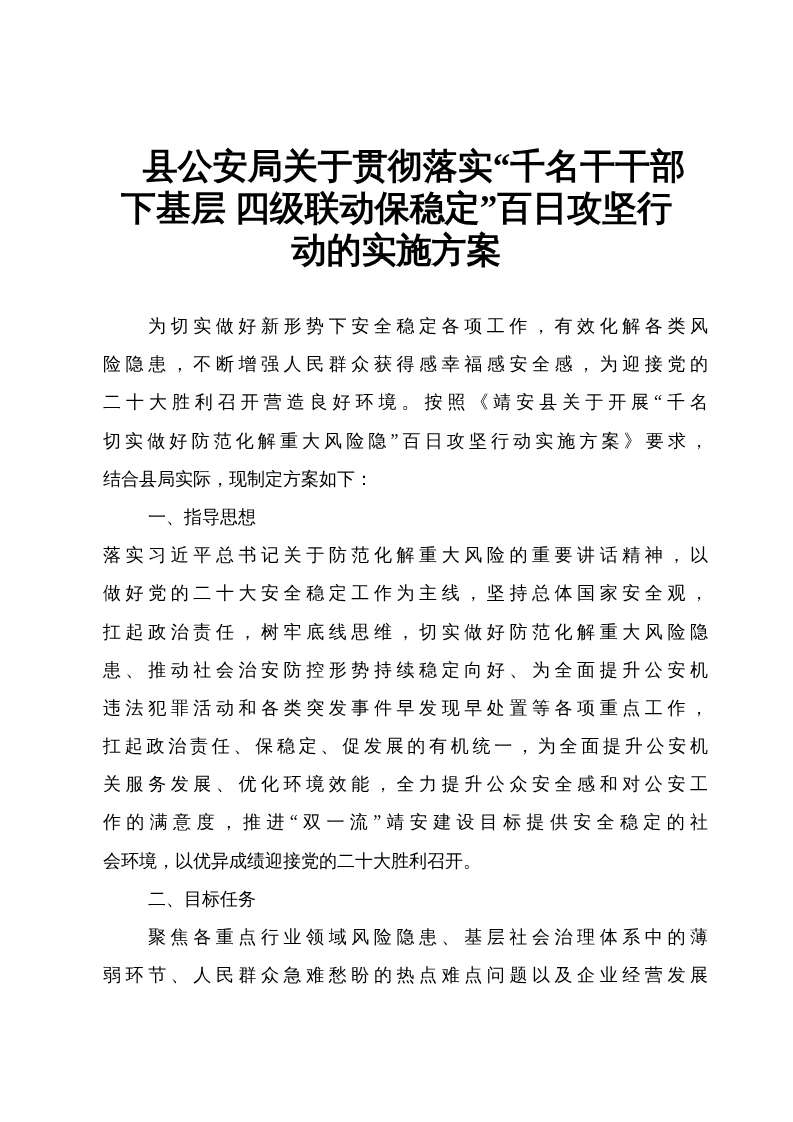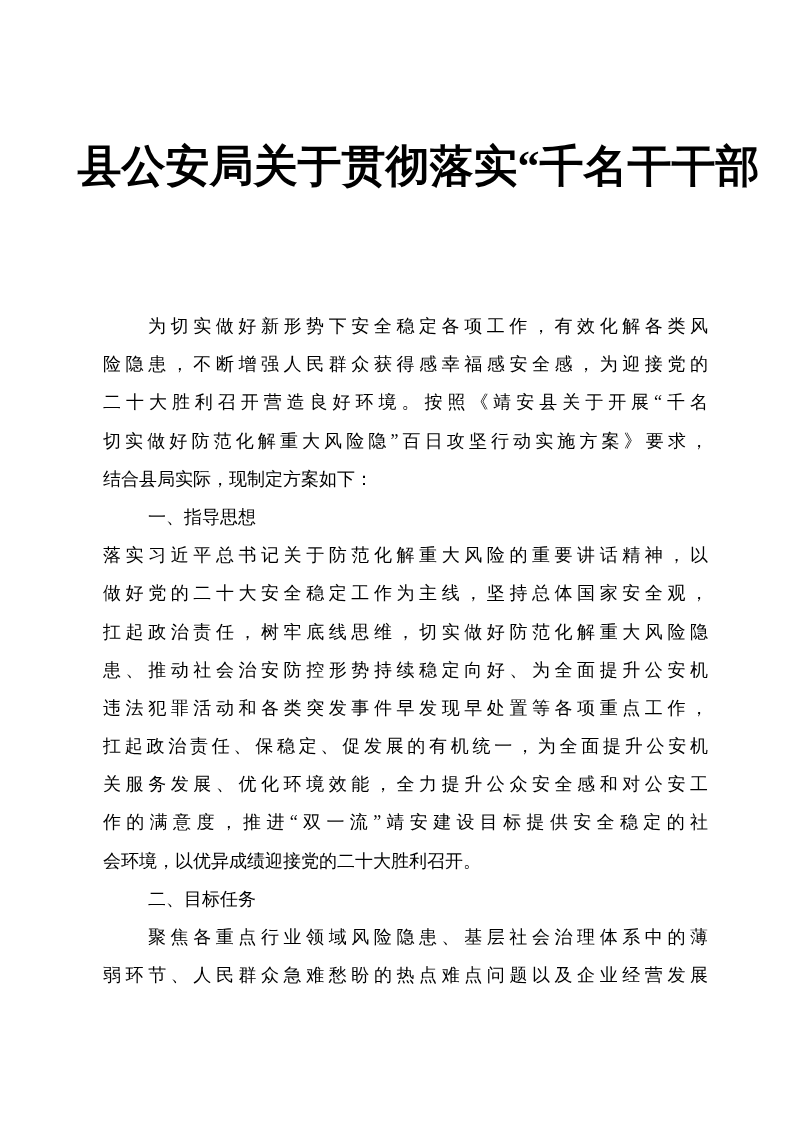--- a/index.html
+++ b/index.html
@@ -16,21 +16,21 @@
     font-family: "Liberation Serif", "DejaVu Serif", serif;
     overflow: hidden;
   }
   .doc-title {
     position: absolute;
     top: 146px;
     left: 0;
     width: 793px;
     margin: 0;
     text-align: center;
-    font-size: 44px;
+    font-size: 35px;
     font-weight: 700;
     line-height: 42px;
     white-space: pre;
   }
   .title-line {
     height: 42px;
   }
   .doc-body {
     position: absolute;
     top: 307px;
@@ -49,21 +49,21 @@
     text-align-last: justify;
   }
   .body-line.indent {
     text-indent: 45px;
   }
 </style>
 </head>
 <body>
 
 <div class="page">
-  <h1 class="doc-title"><div class="title-line">　县公安局关于贯彻落实“千名干干部</div></h1>
+  <h1 class="doc-title"><div class="title-line">　县公安局关于贯彻落实“千名干干部</div><div class="title-line">下基层 四级联动保稳定”百日攻坚行</div><div class="title-line">动的实施方案</div></h1>
   <div class="doc-body">
       <div class="body-line justify indent">为切实做好新形势下安全稳定各项工作，有效化解各类风</div>
       <div class="body-line justify">险隐患，不断增强人民群众获得感幸福感安全感，为迎接党的</div>
       <div class="body-line justify">二十大胜利召开营造良好环境。按照《靖安县关于开展“千名</div>
       <div class="body-line justify">切实做好防范化解重大风险隐”百日攻坚行动实施方案》要求，</div>
       <div class="body-line">结合县局实际，现制定方案如下：</div>
       <div class="body-line indent">一、指导思想</div>
       <div class="body-line justify">落实习近平总书记关于防范化解重大风险的重要讲话精神，以</div>
       <div class="body-line justify">做好党的二十大安全稳定工作为主线，坚持总体国家安全观，</div>
       <div class="body-line justify">扛起政治责任，树牢底线思维，切实做好防范化解重大风险隐</div>

